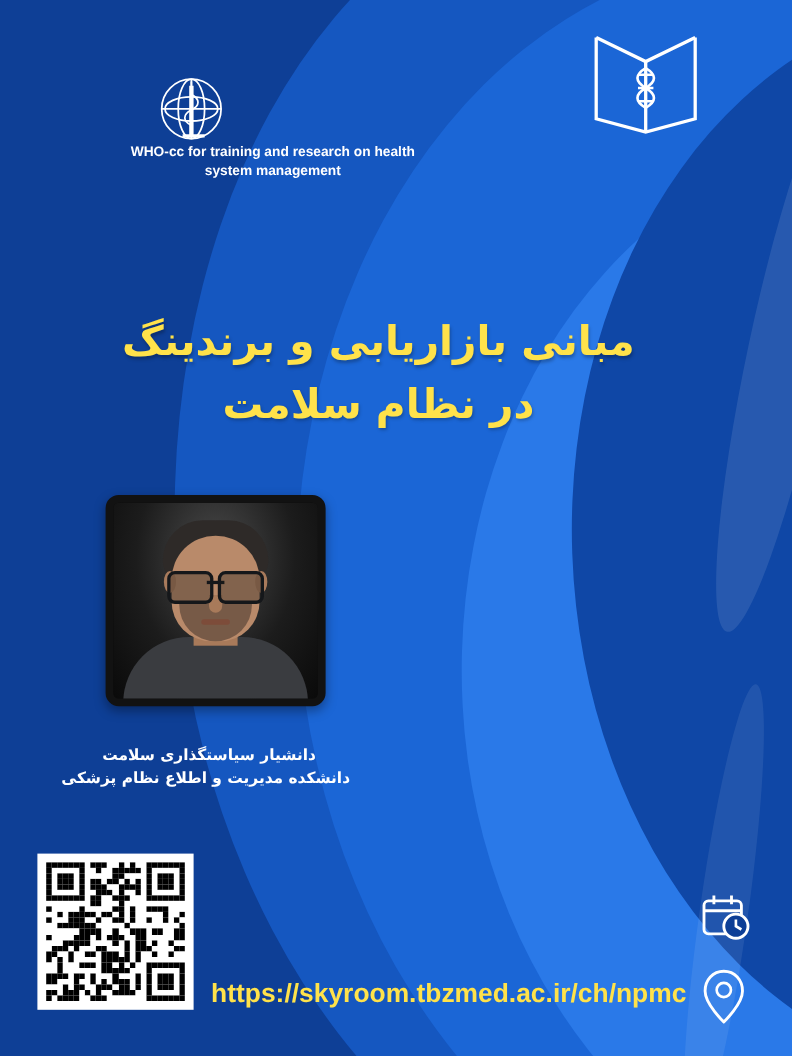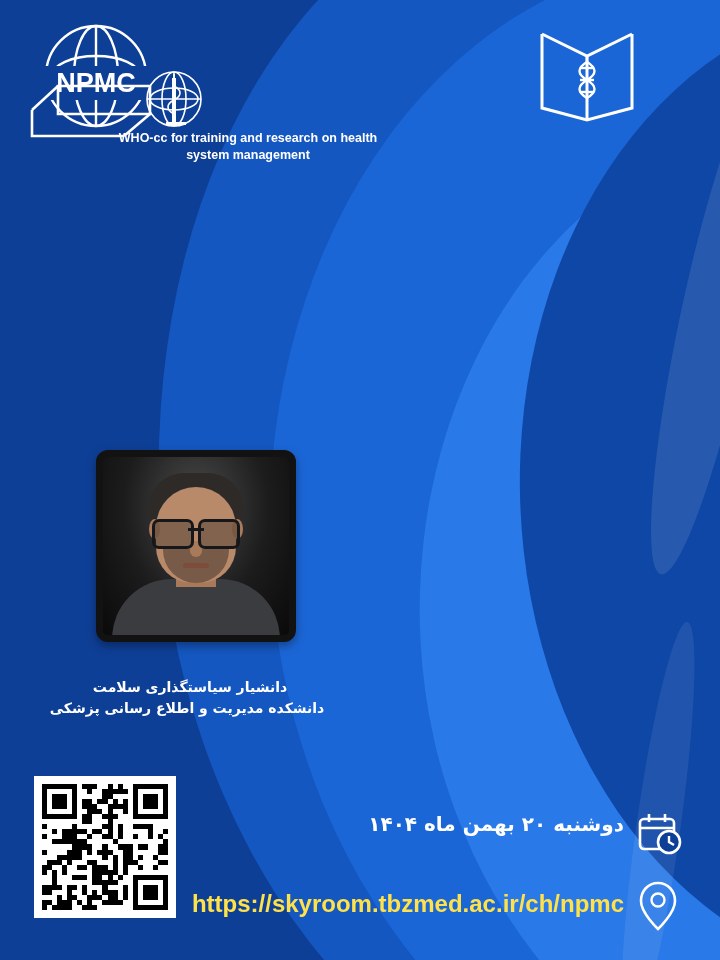--- a/index.html
+++ b/index.html
@@ -396,39 +396,20 @@
 
 <div id="poster">
 
   <div class="band band-1"></div>
   <div class="band band-2"></div>
   <div class="band band-3"></div>
   <div class="band band-4"></div>
   <div class="band-hi"></div>
   <div class="band-hi2"></div>
 
-  <div class="npmc-logo">
-    <svg viewBox="0 0 290 130" width="290" height="130" aria-hidden="true">
-      <g fill="none" stroke="#ffffff" stroke-width="2.4">
-        <circle cx="78" cy="58" r="50"></circle>
-        <ellipse cx="78" cy="58" rx="22" ry="50"></ellipse>
-        <ellipse cx="78" cy="58" rx="44" ry="20"></ellipse>
-        <line x1="28" y1="58" x2="128" y2="58"></line>
-        <line x1="78" y1="8" x2="78" y2="108"></line>
-      </g>
-      <rect x="16" y="48" width="124" height="34" fill="#0e3f96"></rect>
-      <text x="78" y="74" text-anchor="middle" font-family="Liberation Sans, sans-serif" font-size="27" font-weight="bold" fill="#ffffff">NPMC</text>
-      <g fill="none" stroke="#ffffff" stroke-width="2.6">
-        <path d="M14 92 L14 118 L106 118"></path>
-        <path d="M14 92 L40 68"></path>
-        <path d="M106 118 L132 96"></path>
-        <path d="M40 68 L132 68 L132 96 L40 96 Z"></path>
-      </g>
-    </svg>
-  </div>
   <div class="npmc-logo" style="left:126px; top:66px; width:100px; height:70px;">
     <svg viewBox="0 0 100 70" width="100" height="70" aria-hidden="true">
       <g fill="none" stroke="#ffffff" stroke-width="1.6">
         <circle cx="48" cy="33" r="27"></circle>
         <ellipse cx="48" cy="33" rx="12" ry="27"></ellipse>
         <ellipse cx="48" cy="33" rx="24" ry="11"></ellipse>
         <line x1="21" y1="33" x2="75" y2="33"></line>
         <line x1="48" y1="6" x2="48" y2="60"></line>
         <path d="M48 8 L48 58"></path>
       </g>
@@ -455,20 +436,22 @@
         <path d="M55 46 c-10 6 -10 12 0 18 c10 6 10 12 0 18"></path>
         <line x1="55" y1="40" x2="55" y2="46"></line>
         <line x1="48" y1="52" x2="62" y2="52"></line>
         <line x1="48" y1="64" x2="62" y2="64"></line>
         <line x1="48" y1="76" x2="62" y2="76"></line>
       </g>
     </svg>
   </div>
 
   <div class="title-main">
+    <span>مبانی بازاریابی و برندینگ</span>
+    <span class="title-line2">در نظام سلامت</span>
   </div>
 
 
   <div class="portrait-frame">
     <div class="portrait">
       <div class="p-shirt"></div>
       <div class="p-neck"></div>
       <div class="p-hair"></div>
       <div class="p-face"></div>
       <div class="p-ear-l"></div>
@@ -478,21 +461,21 @@
       <div class="p-mouth"></div>
       <div class="p-glasses">
         <div class="p-lens left"></div>
         <div class="p-bridge"></div>
         <div class="p-lens right"></div>
       </div>
     </div>
   </div>
 
   <div class="speaker-role">دانشیار سیاستگذاری سلامت</div>
-  <div class="speaker-affil">دانشکده مدیریت و اطلاع رسانی  پزشکی</div>
+  <div class="speaker-affil">دانشکده مدیریت و اطلاع نظام  پزشکی</div>
 
   <div class="qr-box">
     <div class="qr-grid" id="qr-grid">
         <i></i>
         <i></i>
         <i></i>
         <i></i>
         <i></i>
         <i></i>
         <i></i>
@@ -1110,21 +1093,20 @@
         <i style="background: rgb(255, 255, 255);"></i>
         <i></i>
         <i></i>
         <i></i>
         <i></i>
         <i style="background: rgb(255, 255, 255);"></i>
         <i></i>
       </div>
   </div>
 
-  <div class="date-line">دوشنبه ۲۰ بهمن ماه ۱۴۰۴</div>
   <div class="cal-icon">
     <svg viewBox="0 0 46 44" width="46" height="44" aria-hidden="true">
       <rect x="2" y="7" width="34" height="30" rx="4" fill="none" stroke="#ffffff" stroke-width="2.6"></rect>
       <line x1="2" y1="16" x2="36" y2="16" stroke="#ffffff" stroke-width="2.6"></line>
       <line x1="11" y1="2" x2="11" y2="10" stroke="#ffffff" stroke-width="2.6"></line>
       <line x1="27" y1="2" x2="27" y2="10" stroke="#ffffff" stroke-width="2.6"></line>
       <circle cx="31" cy="30" r="11" fill="#0e3f96" stroke="#ffffff" stroke-width="2.6"></circle>
       <path d="M31 24 L31 30 L36 33" fill="none" stroke="#ffffff" stroke-width="2.4"></path>
     </svg>
   </div>

